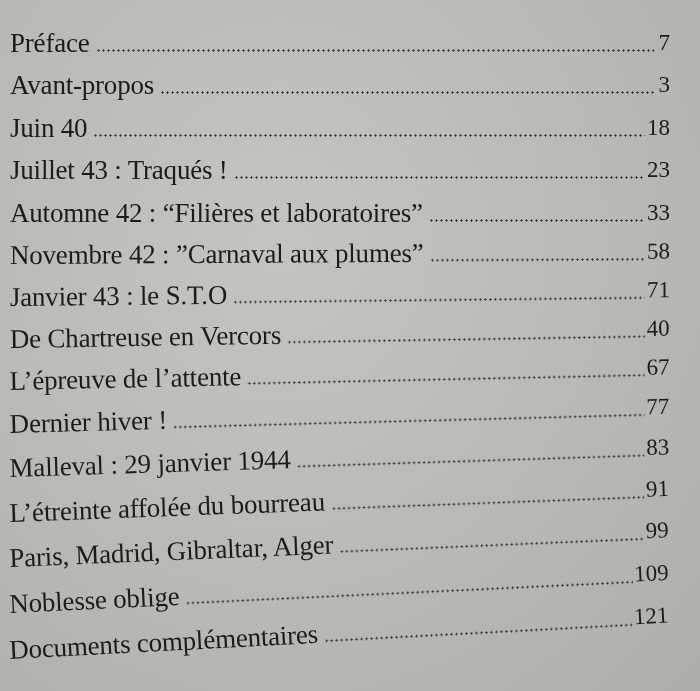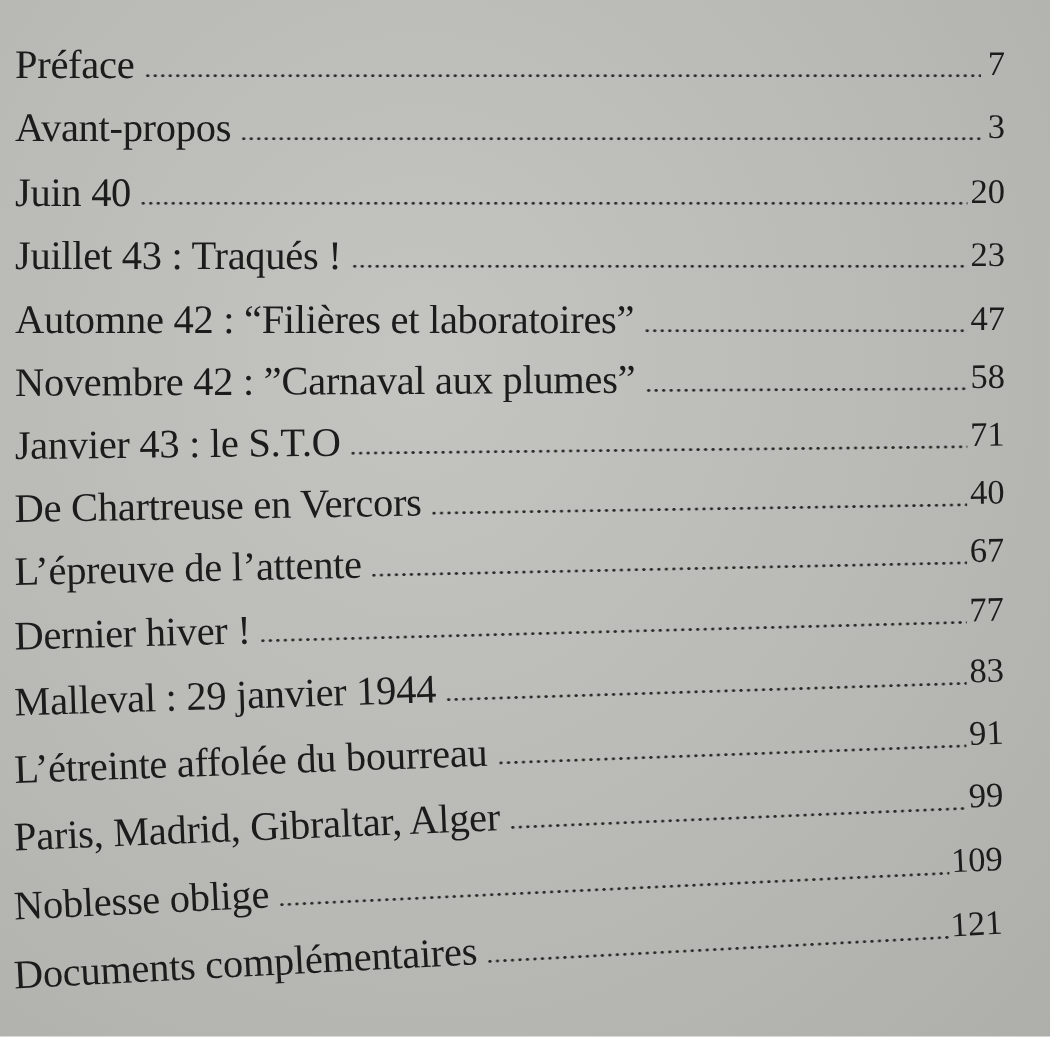--- a/index.html
+++ b/index.html
@@ -70,33 +70,33 @@
 
   <div class="toc-row" style="top:64px;">
     <span class="toc-title">Avant-propos</span>
     <span class="toc-leader"></span>
     <span class="toc-page">3</span>
   </div>
 
   <div class="toc-row" style="top:107px;font-family:Liberation Serif, serif;">
     <span class="toc-title">Juin 40</span>
     <span class="toc-leader"></span>
-    <span class="toc-page">20</span>
+    <span class="toc-page">18</span>
   </div>
 
   <div class="toc-row" style="top:149px;align-items:flex-end;">
     <span class="toc-title">Juillet 43 : Traqués !</span>
     <span class="toc-leader"></span>
     <span class="toc-page">23</span>
   </div>
 
   <div class="toc-row" style="top:192px;justify-content:center;">
     <span class="toc-title">Automne 42 : “Filières et laboratoires”</span>
     <span class="toc-leader"></span>
-    <span class="toc-page">47</span>
+    <span class="toc-page">33</span>
   </div>
 
   <div class="toc-row" style="top:234px; transform: rotate(-0.3deg);">
     <span class="toc-title">Novembre 42 : ”Carnaval aux plumes”</span>
     <span class="toc-leader"></span>
     <span class="toc-page">58</span>
   </div>
 
   <div class="toc-row" style="top:276px; transform: rotate(-0.6deg);">
     <span class="toc-title">Janvier 43 : le S.T.O</span>

